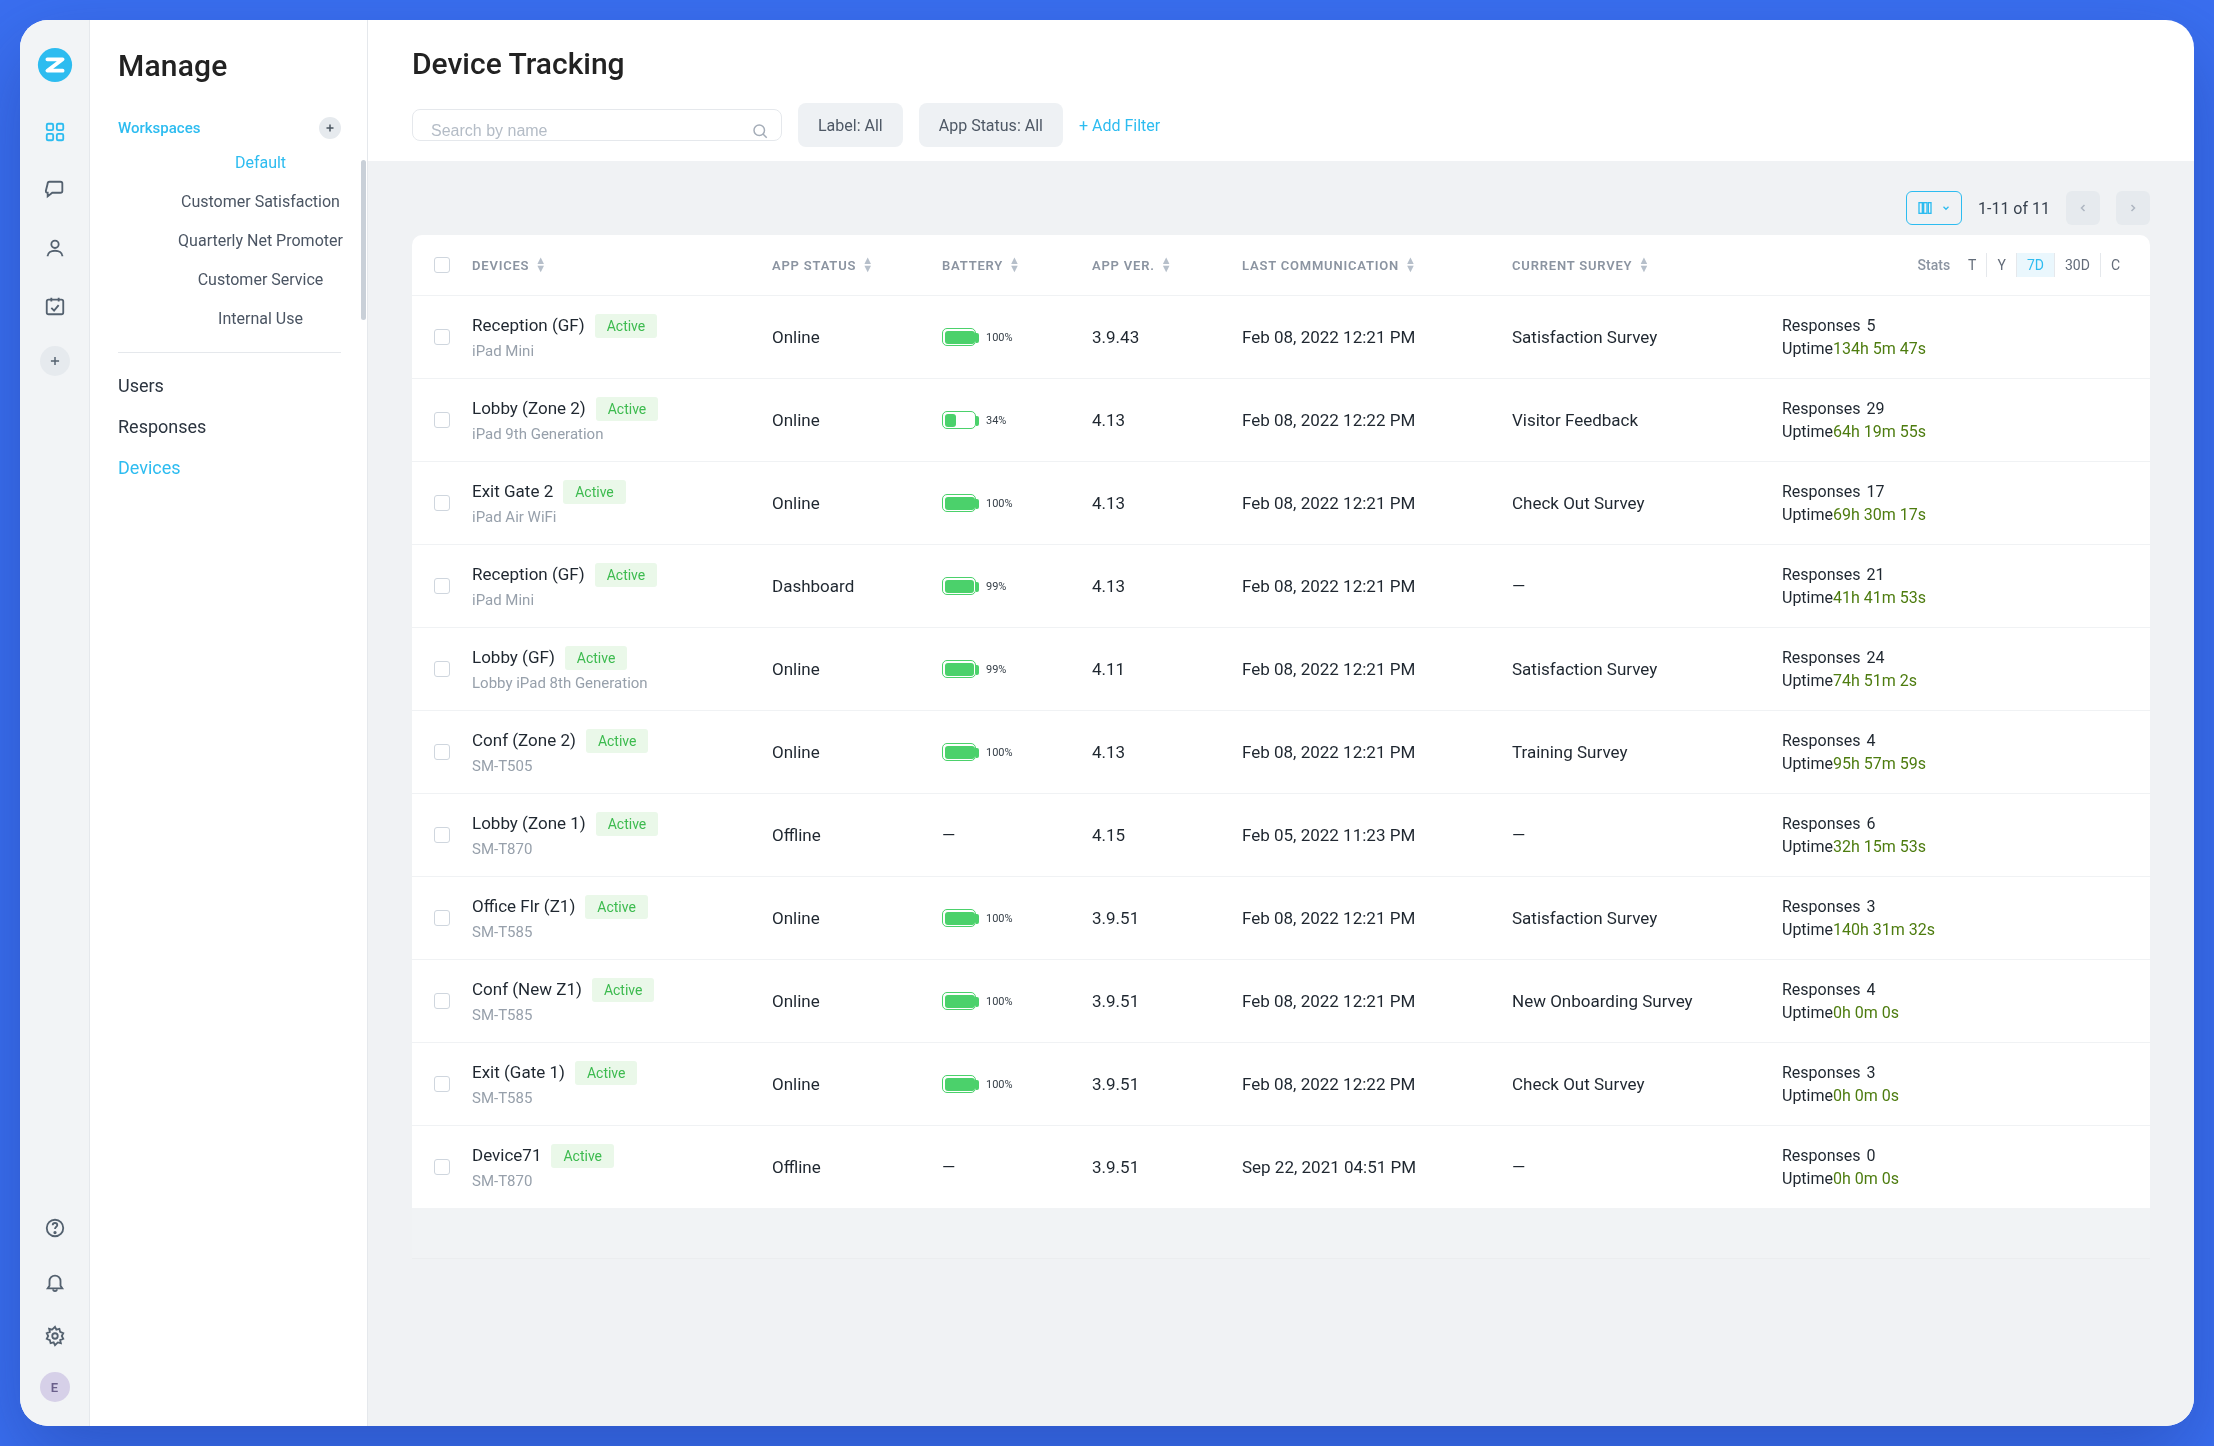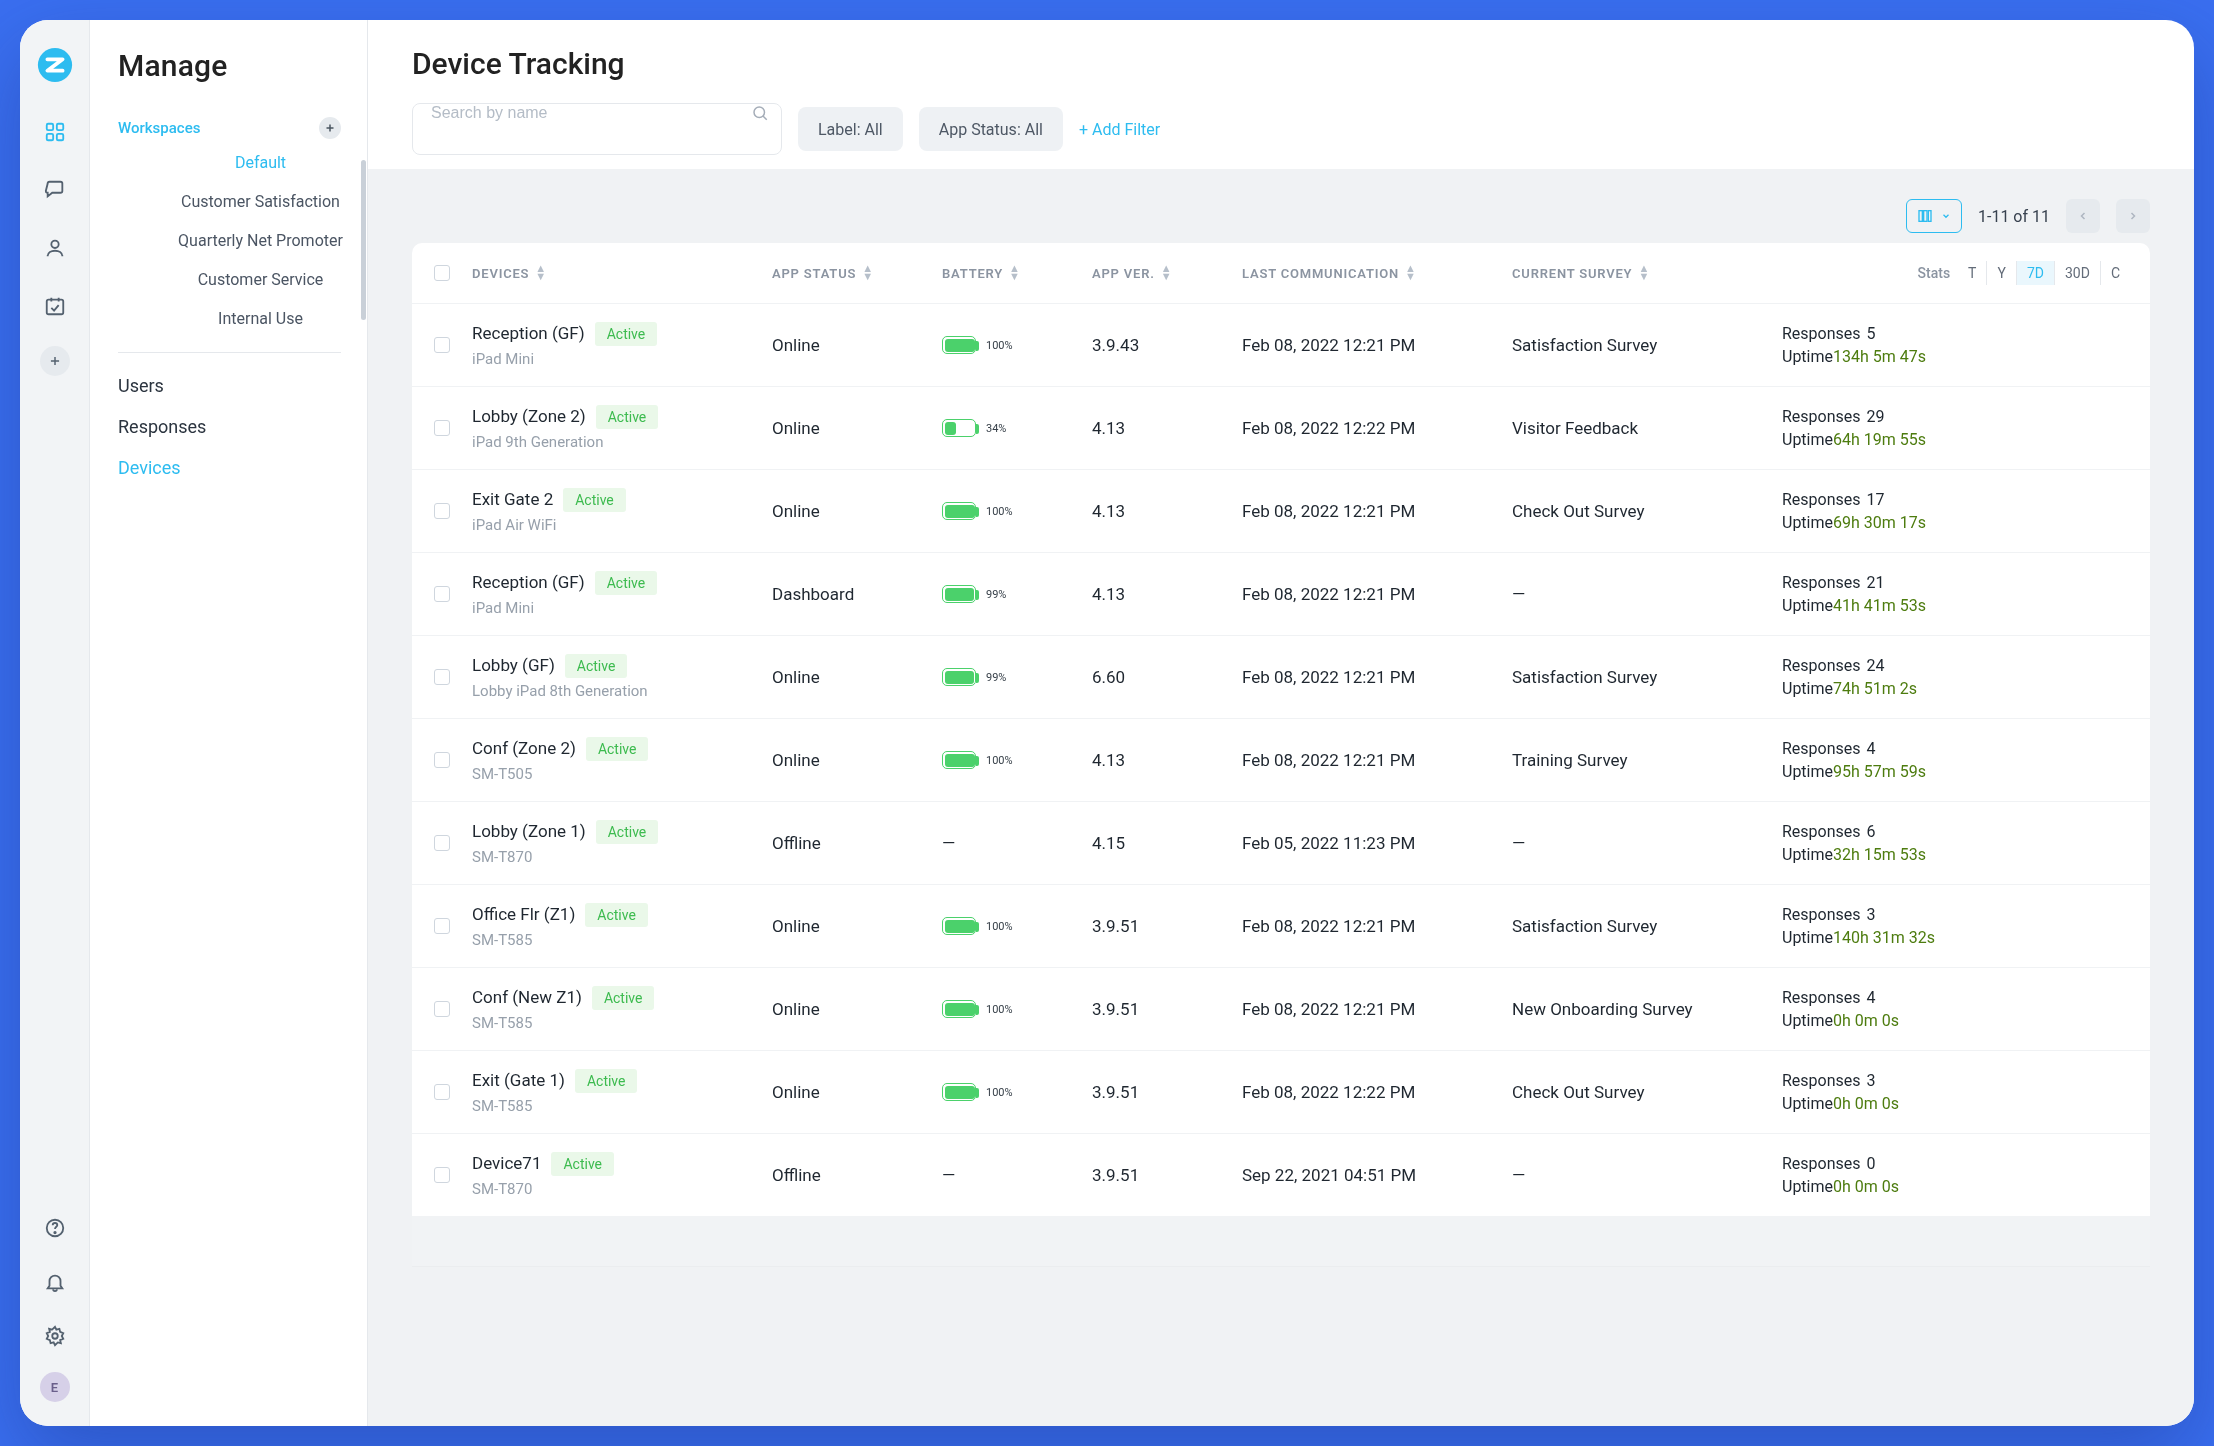--- a/index.html
+++ b/index.html
@@ -78,21 +78,21 @@
   .side-links{display:flex;flex-direction:column;gap:20px;}
   .side-links a{font-size:18px;color:#2b343f;text-decoration:none;cursor:pointer;}
   .side-links a.sel{color:var(--accent);}
 
   
   .main{flex:1;display:flex;flex-direction:column;overflow:hidden;}
   .main-header{padding:26px 44px 14px 44px;}
   .main-header h2{font-size:30px;font-weight:500;margin:0 0 22px 0;color:#222;}
   .filters{display:flex;align-items:center;gap:16px;}
   .search{
-    position:relative;width:370px;height:52px;border:1px solid var(--border);border-radius:8px;display:flex;align-items:flex-start;
+    position:relative;width:370px;height:32px;border:1px solid var(--border);border-radius:8px;display:flex;align-items:flex-end;
     background:#fff;
   }
   .search input{border:none;outline:none;flex:1;padding:0 40px 0 18px;font-size:16px;color:#333;background:transparent;}
   .search input::placeholder{color:#b4bcc6;}
   .search .mag{position:absolute;right:12px;color:#a5adb8;}
   .chip{height:44px;padding:0 20px;border-radius:8px;background:#eef1f4;display:flex;align-items:center;font-size:16px;color:#4e5865;cursor:pointer;}
   .add-filter{color:var(--accent);font-size:16px;cursor:pointer;}
 
   .stage{flex:1;background:#f0f2f4;padding:30px 44px 40px 44px;overflow:auto;}
   .toolbar-right{display:flex;justify-content:flex-end;align-items:center;gap:16px;margin-bottom:10px;}
@@ -416,21 +416,21 @@
                 <div class="name"><span>Lobby (GF)</span><span class="pill">Active</span></div>
                 <div class="model">Lobby iPad 8th Generation</div>
               </div>
               <div class="td">Online</div>
               <div class="bat">
                 <div class="bat-shell">
                   <div class="bat-fill" style="width: 29.7px;"></div>
                 </div>
                 <span class="bat-txt">99%</span>
               </div>
-              <div class="td">6.60</div>
+              <div class="td">4.11</div>
               <div class="td">Feb 08, 2022 12:21 PM</div>
               <div class="td">Satisfaction Survey</div>
               <div class="stats">
                 <div class="r"><span>Responses</span><span class="val">24</span></div>
                 <div class="r"><span>Uptime</span><span class="dim">74h 51m 2s</span></div>
               </div>
             </div>
             <div class="tr">
               <div class="th-check">
                 <span class="checkbox"></span>

